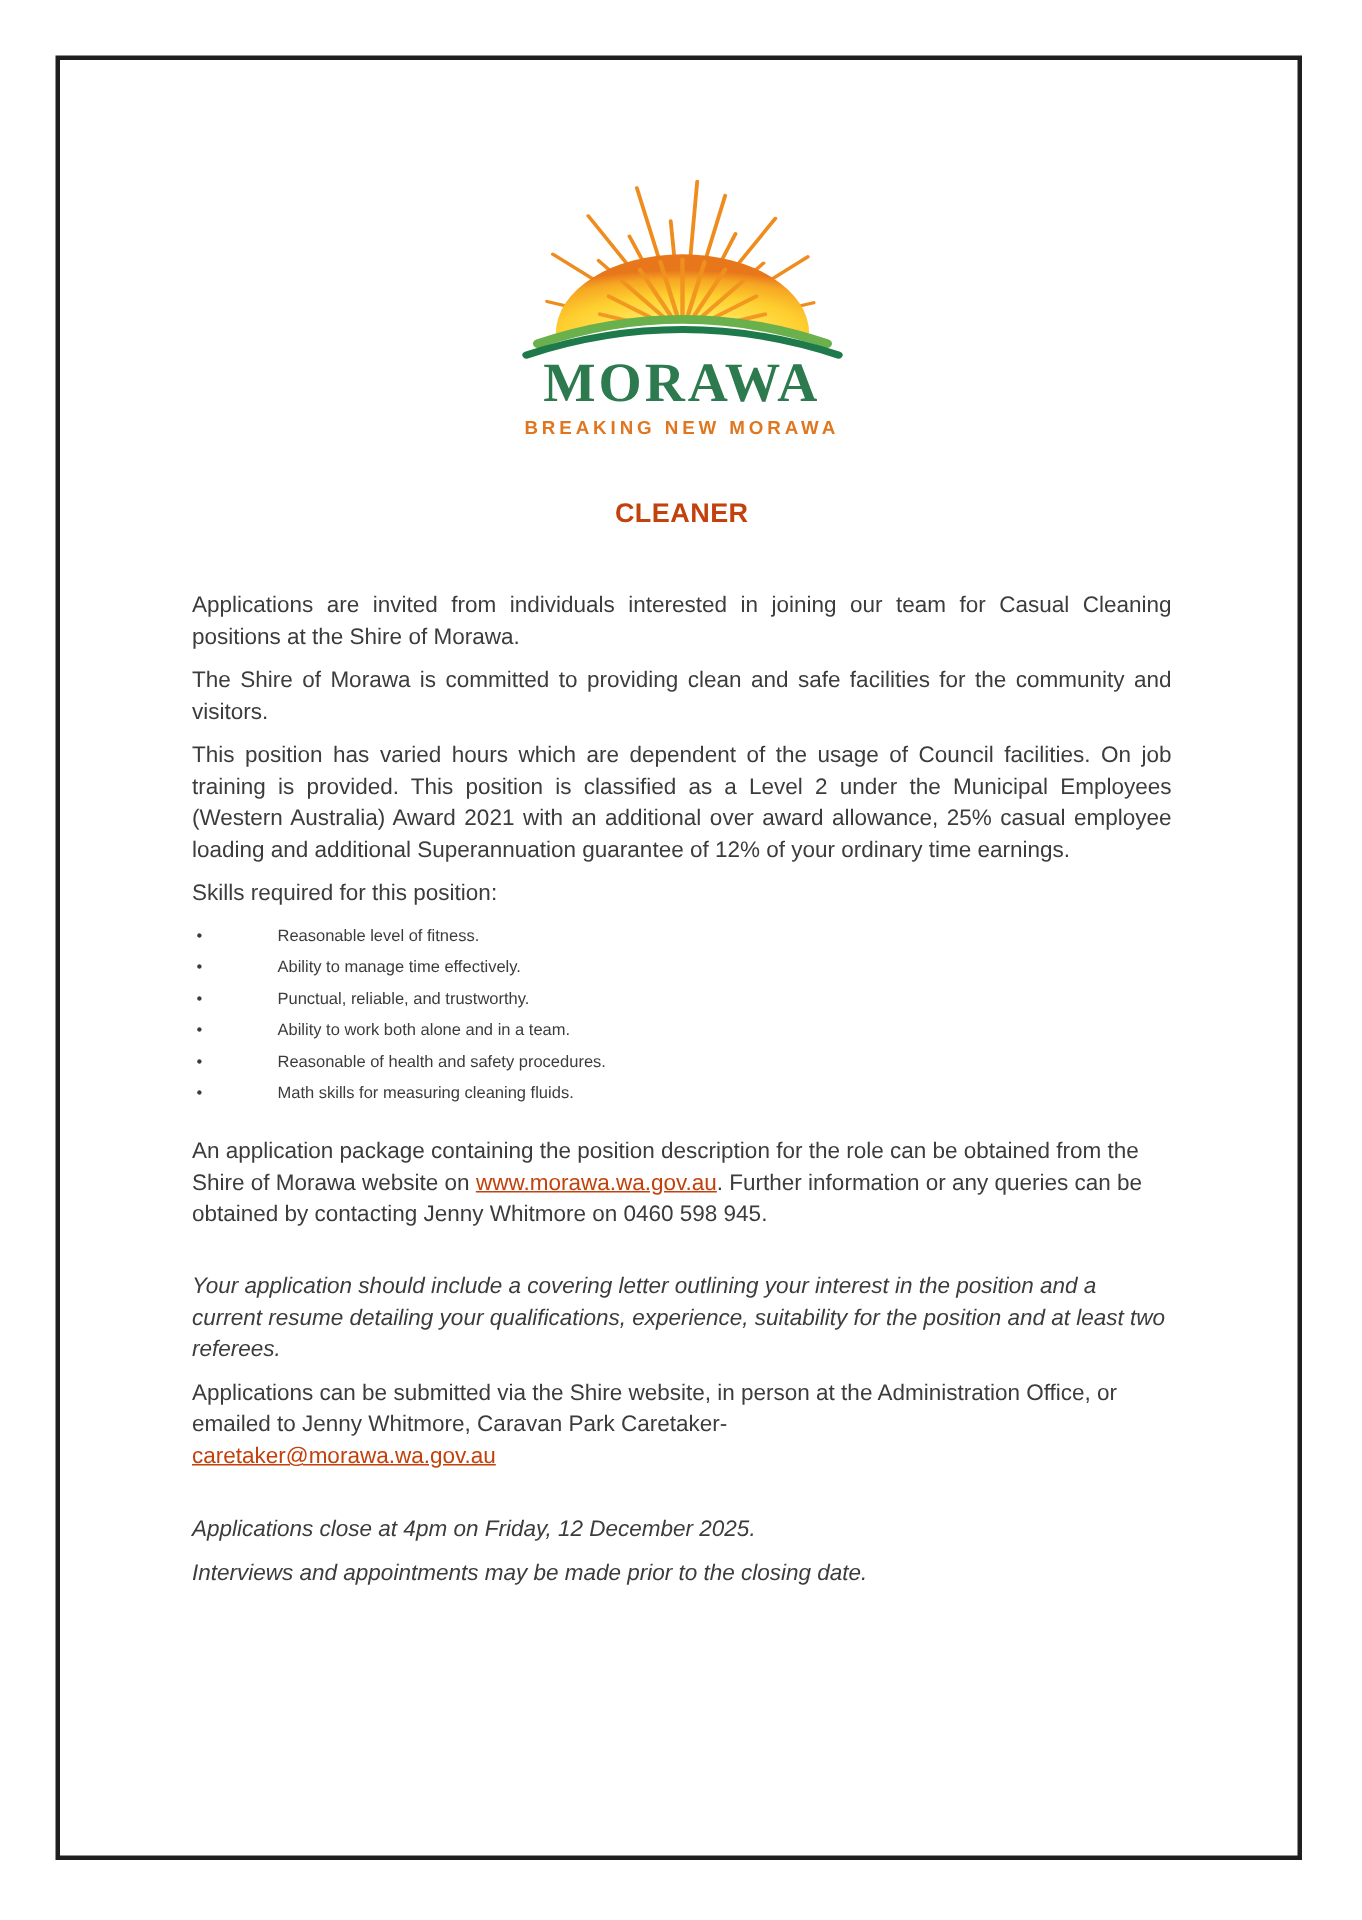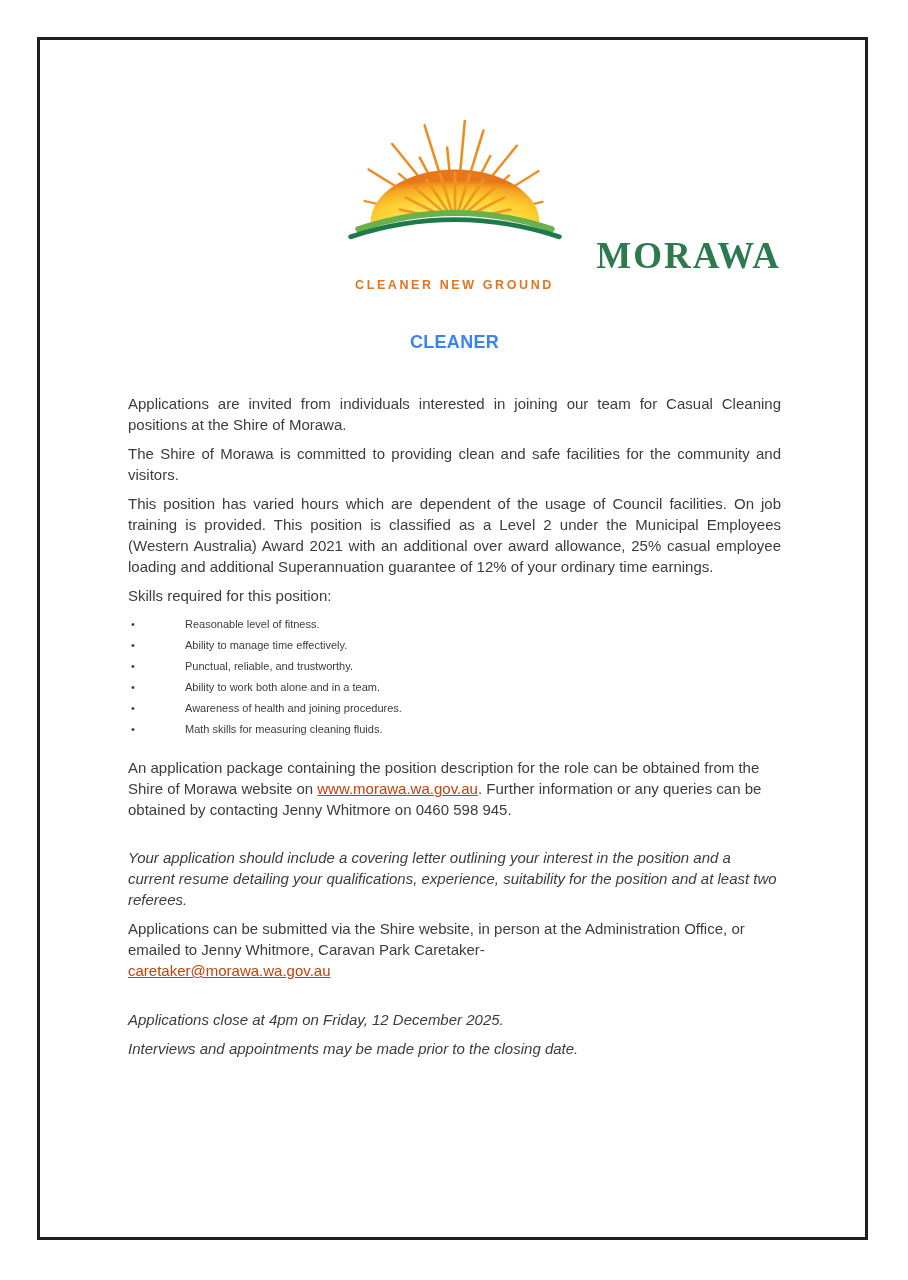--- a/index.html
+++ b/index.html
@@ -18,30 +18,30 @@
   }
   .content {
     position:absolute; left:128px; top:37px; width:653px;
   }
   
   .logo { margin-top:78px; text-align:center; }
   .logo svg { display:block; margin:0 auto; }
   .logo-name {
     font-family:"Liberation Serif", serif;
     font-size:37px; font-weight:700; letter-spacing:2px;
-    color:#2d7a4f; line-height:38px; margin-top:-4px;text-align:right;
+    color:#2d7a4f; line-height:38px; margin-top:-4px;
   }
   .logo-tagline {
     font-size:12.5px; font-weight:700; letter-spacing:2.6px;
     color:#e0761f; line-height:16px; margin-top:2px;
   }
   
   .doc-title {
     margin-top:38px;
-    font-size:18px; font-weight:700; color:#3b82f6;
+    font-size:18px; font-weight:700; color:#c2410c;
     text-align:center; line-height:22px; letter-spacing:0.3px;
   }
   .para { font-size:15px; line-height:21px; margin:0 0 8px 0; }
   .justify { text-align:justify; }
   .first-para { margin-top:40px; }
   .skills-list { list-style:none; margin:6px 0 0 0; }
   .skills-item {
     position:relative; padding-left:57px;
     font-size:11px; line-height:21px;
   }
@@ -113,39 +113,39 @@
             <line x1="102" y1="124" x2="54" y2="111"></line>
           </g>
 
           <path d="M 0 148 L 0 136 Q 110 98 220 136 L 220 148 Z" fill="#ffffff"></path>
 
           <path d="M 12 134 Q 110 96 208 134" fill="none" stroke="#6ab04c" stroke-width="7" stroke-linecap="round"></path>
           <path d="M 4 143 Q 110 103 216 143" fill="none" stroke="#1e7a4a" stroke-width="5.5" stroke-linecap="round"></path>
         </svg>
       </span>
       <div class="logo-name">MORAWA</div>
-      <div class="logo-tagline">CLEANER NEW GROUND</div>
+      <div class="logo-tagline">BREAKING NEW MORAWA</div>
     </div>
 
     <div class="doc-title">CLEANER</div>
 
     <p class="para justify first-para">Applications are invited from individuals interested in joining our team for Casual Cleaning positions at the Shire of Morawa.</p>
 
     <p class="para justify">The Shire of Morawa is committed to providing clean and safe facilities for the community and visitors.</p>
 
     <p class="para justify">This position has varied hours which are dependent of the usage of Council facilities. On job training is provided. This position is classified as a Level 2 under the Municipal Employees (Western Australia) Award 2021 with an additional over award allowance, 25% casual employee loading and additional Superannuation guarantee of 12% of your ordinary time earnings.</p>
 
     <p class="para">Skills required for this position:</p>
 
     <ul class="skills-list">
       <li class="skills-item">Reasonable level of fitness.</li>
       <li class="skills-item">Ability to manage time effectively.</li>
       <li class="skills-item">Punctual, reliable, and trustworthy.</li>
       <li class="skills-item">Ability to work both alone and in a team.</li>
-      <li class="skills-item">Awareness of health and joining procedures.</li>
+      <li class="skills-item">Reasonable of health and safety procedures.</li>
       <li class="skills-item">Math skills for measuring cleaning fluids.</li>
     </ul>
 
     <p class="para package-para"><span>An application package containing the position description for the role can be obtained from the Shire of Morawa website on </span><a class="doc-link" href="#">www.morawa.wa.gov.au</a><span>. Further information or any queries can be obtained by contacting Jenny Whitmore on 0460 598 945.</span></p>
 
     <p class="para contents-para">Your application should include a covering letter outlining your interest in the position and a current resume detailing your qualifications, experience, suitability for the position and at least two referees.</p>
 
     <p class="para"><span>Applications can be submitted via the Shire website, in person at the Administration Office, or emailed to Jenny Whitmore, Caravan Park Caretaker-</span><a class="doc-link email-line" href="#">caretaker@morawa.wa.gov.au</a></p>
 
     <p class="para closing-deadline">Applications close at 4pm on Friday, 12 December 2025.</p>

